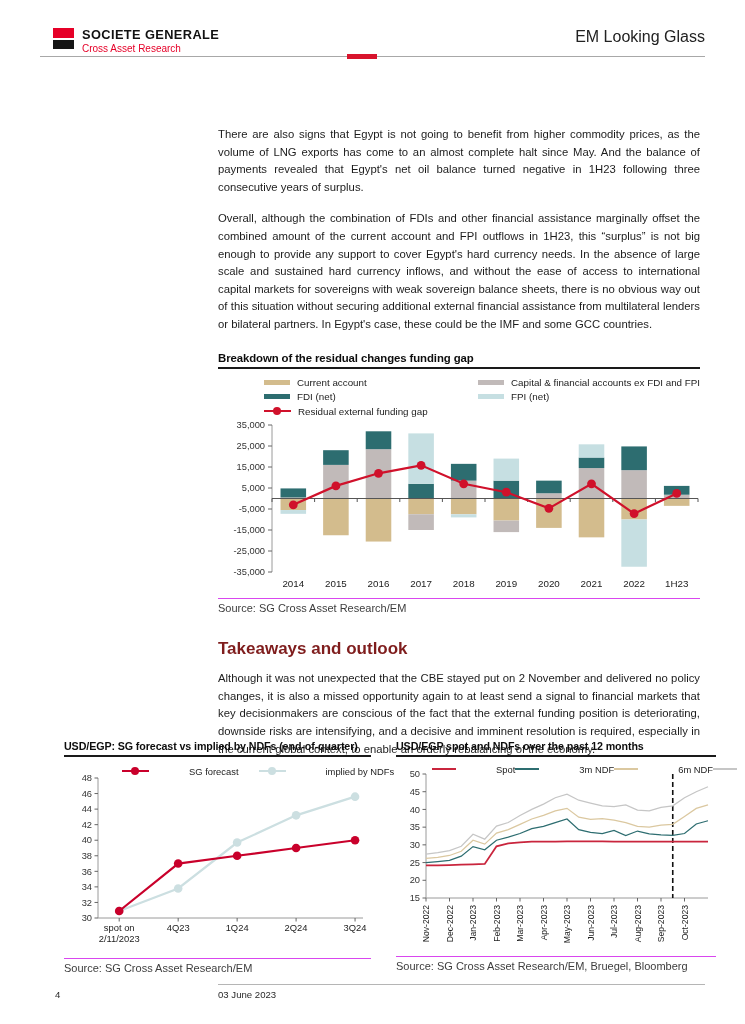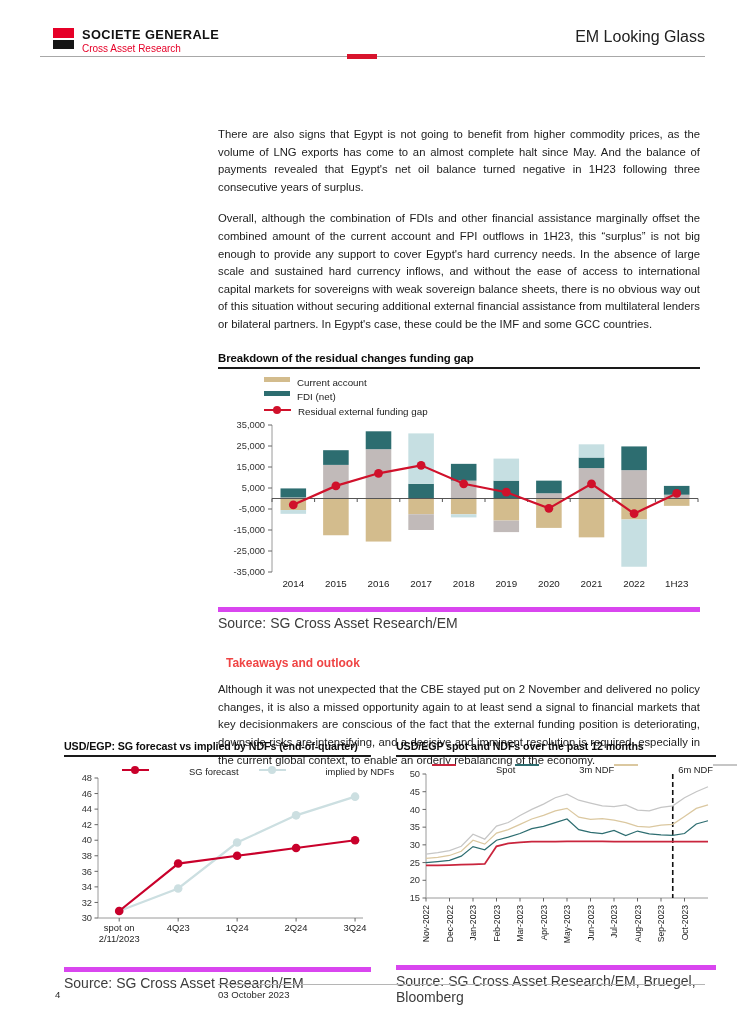--- a/index.html
+++ b/index.html
@@ -18,35 +18,35 @@
   .brand-sub { font-size:10px; color:#e60028; font-weight:500; margin-top:1px; }
   .doc-title { font-size:16px; color:#222; }
   .header-dash { position:absolute; left:calc(50% - 26px); bottom:-3px; width:30px; height:5px; background:#d8142d; }
 
   
   .content { position:absolute; left:218px; width:482px; top:126px; }
   .para { font-size:11.3px; line-height:1.56; text-align:justify; color:#1c1c1c; margin-bottom:14px; }
 
   
   .chart-title { font-size:11.4px; font-weight:bold; color:#0d0d0d; padding-bottom:3px; border-bottom:2.5px solid #1a1a1a; margin-bottom:7px; letter-spacing:-.1px; }
-  .chart-source { border-top:5px solid #d946ef; margin-top:11px; padding:3px 0 0 0; font-size:14px; color:#3d3d3d; }
+  .chart-source { border-top:1px solid #d946ef; margin-top:2px; padding:3px 0 0 0; font-size:11px; color:#3d3d3d; }
   .legend-wrap { display:flex; margin:2px 0 2px 46px; }
   .legend-col { display:flex; flex-direction:column; }
   .legend-col.c1 { width:216px; }
-  .legend-item { display:flex; align-items:flex-start; gap:7px; font-size:9.8px; color:#222; margin:1.6px 0; white-space:nowrap; }
+  .legend-item { display:flex; align-items:center; gap:7px; font-size:9.8px; color:#222; margin:1.6px 0; white-space:nowrap; }
   .sw-bar { display:inline-block; width:26px; height:5px; flex:0 0 auto; }
   .sw-line { display:inline-block; width:24px; height:2px; flex:0 0 auto; }
   .sw-ld { position:relative; display:inline-block; width:27px; height:9px; flex:0 0 auto; }
   .sw-ld .l { position:absolute; left:0; right:0; top:3.5px; height:2px; }
   .sw-ld .d { position:absolute; left:9px; top:.5px; width:8px; height:8px; border-radius:50%; }
 
   svg text { font-family:"Liberation Sans", sans-serif; }
 
   
-  .section-heading { font-size:12px; font-weight:bold; color:#ef4444; margin:25px 0 11px 8px; }
+  .section-heading { font-size:17px; font-weight:bold; color:#7f1d1d; margin:25px 0 11px 0; }
 
   
   .bottom { position:absolute; left:64px; top:740px; display:flex; gap:25px; }
   .bchart { position:relative; }
   .bchart.left { width:307px; }
   .bchart.right { width:320px; }
   .bchart .chart-title { font-size:10.7px; }
   .overlay-legend { position:absolute; display:flex; align-items:center; }
   #c2-legend { top:24px; left:58px; gap:20px; }
   #c3-legend { top:22px; left:36px; right:2px; justify-content:space-between; }
@@ -94,20 +94,30 @@
             <div class="legend-item">
               <span class="sw-bar" style="background: rgb(45, 109, 112);"></span>
               <span>FDI (net)</span>
             </div>
             <div class="legend-item">
               <span class="sw-ld">
                 <span class="l" style="background: rgb(208, 17, 43);"></span>
                 <span class="d" style="background: rgb(208, 17, 43);"></span>
               </span>
               <span>Residual external funding gap</span>
+            </div>
+          </div>
+        <div class="legend-col" id="c1-legend-col2">
+            <div class="legend-item">
+              <span class="sw-bar" style="background: rgb(193, 186, 185);"></span>
+              <span>Capital &amp; financial accounts ex FDI and FPI</span>
+            </div>
+            <div class="legend-item">
+              <span class="sw-bar" style="background: rgb(198, 223, 226);"></span>
+              <span>FPI (net)</span>
             </div>
           </div>
       </div>
       <svg id="c1-svg" width="482" height="172">
           <line x1="54" y1="5" x2="54" y2="152" stroke="#9a9a9a" stroke-width="1"></line>
           <line x1="50" y1="5" x2="54" y2="5" stroke="#666" stroke-width="1"></line>
           <text x="47" y="8.2" text-anchor="end" font-size="9.3" fill="#333">35,000</text>
           <line x1="50" y1="26" x2="54" y2="26" stroke="#666" stroke-width="1"></line>
           <text x="47" y="29.2" text-anchor="end" font-size="9.3" fill="#333">25,000</text>
           <line x1="50" y1="47" x2="54" y2="47" stroke="#666" stroke-width="1"></line>
@@ -336,16 +346,16 @@
           <polyline points="30,98.57142857142857 41.75,97.50857142857143 53.5,96.44571428571427 65.25,92.19428571428571 77,82.62857142857143 88.75,85.81714285714285 100.5,76.25142857142856 112.25,73.06285714285713 124,69.51999999999998 135.75,64.56 147.5,62.4342857142857 159.25,58.53714285714287 171,54.99428571428572 182.75,65.62285714285716 194.5,68.45714285714286 206.25,69.51999999999998 218,66.33142857142857 229.75,71.64571428571429 241.5,67.03999999999999 253.25,69.87428571428572 265,70.93714285714287 276.75,71.29142857142855 288.5,69.51999999999998 300.25,59.954285714285724 312,56.765714285714296" fill="none" stroke="#2d6d70" stroke-width="1.25"></polyline>
           <polyline points="30,101.4057142857143 41.75,101.4057142857143 53.5,101.05142857142857 65.25,100.69714285714285 77,100.34285714285714 88.75,99.98857142857142 100.5,82.27428571428571 112.25,79.44000000000001 124,78.37714285714287 135.75,77.66857142857143 147.5,77.66857142857143 159.25,77.66857142857143 171,77.3142857142857 182.75,77.3142857142857 194.5,77.3142857142857 206.25,77.3142857142857 218,77.66857142857143 229.75,77.66857142857143 241.5,77.66857142857143 253.25,77.66857142857143 265,77.66857142857143 276.75,77.66857142857143 288.5,77.66857142857143 300.25,77.66857142857143 312,77.66857142857143" fill="none" stroke="#c9253d" stroke-width="1.8"></polyline>
         </svg>
       <div class="chart-source">Source: SG Cross Asset Research/EM, Bruegel, Bloomberg</div>
     </div>
   </div>
 
   <div class="footer">
     <div class="footer-line"></div>
     <div class="footer-page">4</div>
-    <div class="footer-date">03 October 2023</div>
+    <div class="footer-date">03 June 2023</div>
   </div>
 
 </div>
 
 </body></html>

